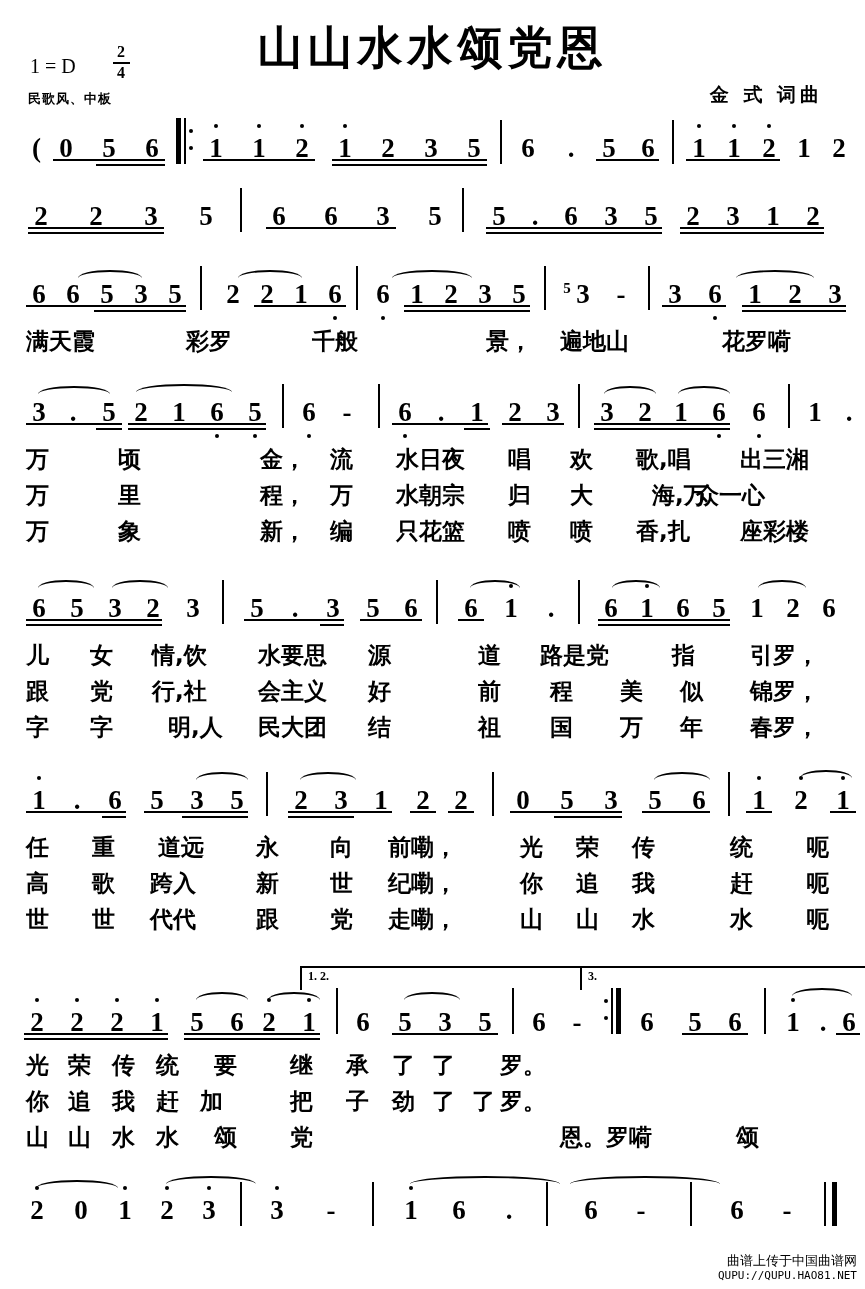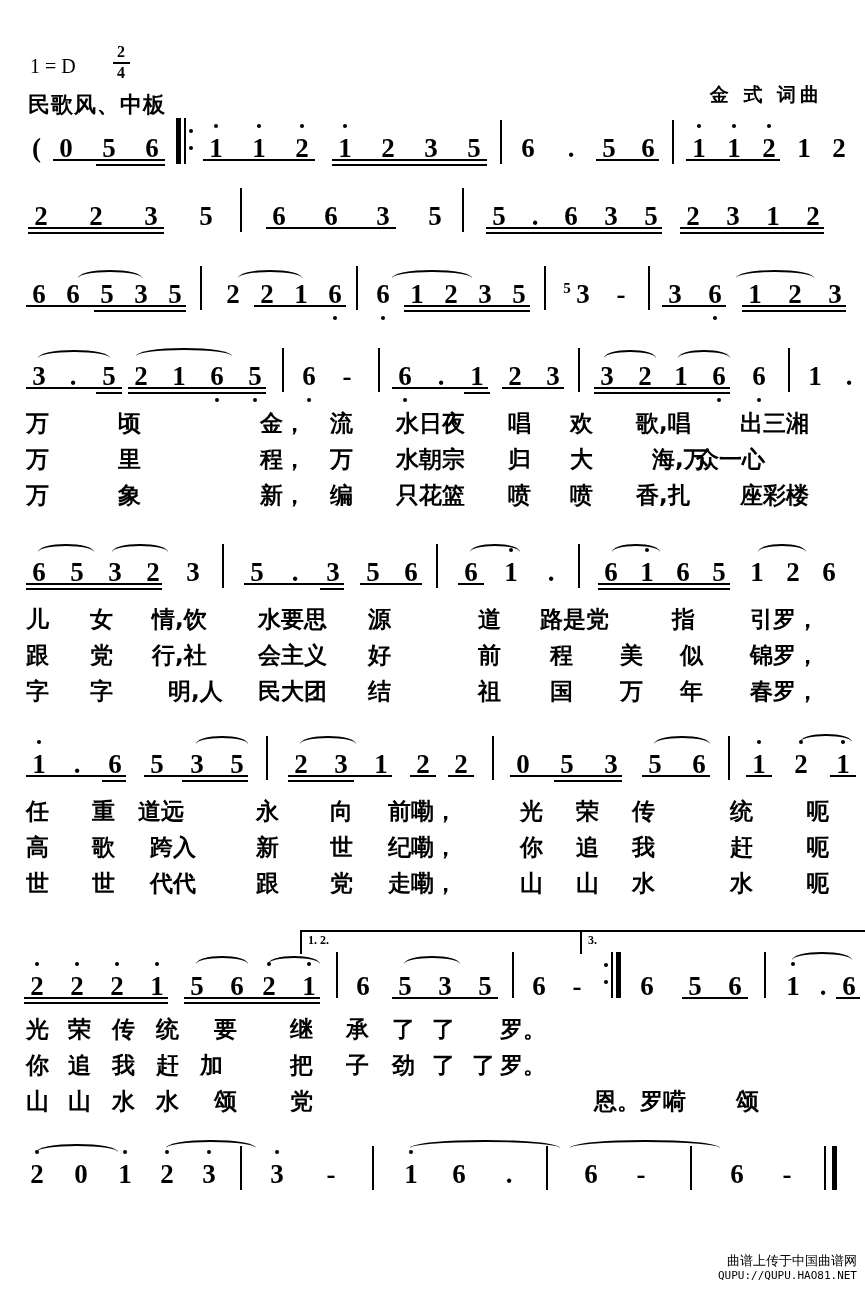--- a/index.html
+++ b/index.html
@@ -12,21 +12,21 @@
   .title{position:absolute;left:0;right:0;top:18px;text-align:center;
          font-family:"DejaVu Sans","Liberation Sans",sans-serif;
          font-weight:bold;font-size:45px;letter-spacing:5px;}
   .keysig{position:absolute;left:30px;top:55px;font-size:20px;
           font-family:"Liberation Serif",serif;}
   .meter{position:absolute;left:108px;top:44px;width:26px;text-align:center;
          font-size:16px;font-weight:bold;line-height:1.05;}
   .meter .num{display:block;}
   .meter .bar{display:block;border-top:2px solid #000;width:17px;margin:1px auto;}
   .meter .den{display:block;}
-  .style-note{position:absolute;left:28px;top:90px;font-size:22px;font-weight:bold;
+  .style-note{position:absolute;left:28px;top:90px;font-size:13px;font-weight:bold;
               font-family:"DejaVu Sans","Liberation Sans",sans-serif;letter-spacing:1px;}
   .composer{position:absolute;right:42px;top:82px;font-size:19px;font-weight:bold;
             font-family:"DejaVu Sans","Liberation Sans",sans-serif;letter-spacing:4px;}
 
   
   .staff{position:relative;height:68px;margin:0 0 0 0;}
   .notes{position:absolute;left:0;top:0;height:68px;width:865px;}
 
   
   .n{position:absolute;bottom:18px;font-size:27px;font-weight:bold;
@@ -63,20 +63,21 @@
       font-family:"DejaVu Sans","Liberation Sans",sans-serif;}
 
   .footer{position:absolute;right:8px;bottom:6px;text-align:right;line-height:1.25;}
   .footer .f1{font-size:13px;font-family:"DejaVu Sans","Liberation Sans",sans-serif;}
   .footer .f2{font-size:11px;font-family:"DejaVu Sans Mono","Liberation Mono",monospace;}
 </style>
 </head>
 <body>
 
 <div id="header">
+  <div class="title">山山水水颂党恩</div>
   <div class="keysig">1 = D</div>
   <div class="meter">
     <span class="num">2</span>
     <span class="bar"></span>
     <span class="den">4</span>
   </div>
   <div class="style-note">民歌风、中板</div>
   <div class="composer">金 式 词曲</div>
 </div>
 
@@ -223,20 +224,28 @@
     <span class="slur" style="left:736px;top:12px;width:78px"></span>
     <span class="n" style="left:744px">1</span>
     <span class="n" style="left:784px">2</span>
     <span class="n" style="left:824px">3</span>
     <span class="beam" style="left:742px;top:47px;width:104px"></span>
     <span class="beam" style="left:742px;top:52px;width:104px"></span>
   </div>
 </div>
 
 <div class="lyrics">
+  <div class="lyr-row">
+    <span class="ly" style="left:26px">满天霞</span>
+    <span class="ly" style="left:186px">彩罗</span>
+    <span class="ly" style="left:312px">千般</span>
+    <span class="ly" style="left:486px">景，</span>
+    <span class="ly" style="left:560px">遍地山</span>
+    <span class="ly" style="left:722px">花罗嗬</span>
+  </div>
 </div>
 
 <div class="staff" style="margin-top:14px">
   <div class="notes">
     <span class="slur" style="left:38px;top:10px;width:72px"></span>
     <span class="n" style="left:28px">3</span>
     <span class="gl" style="left:62px;width:22px">.</span>
     <span class="n" style="left:98px">5</span>
     <span class="beam" style="left:26px;top:47px;width:96px"></span>
     <span class="beam" style="left:96px;top:52px;width:26px"></span>
@@ -451,21 +460,21 @@
     <span class="n" style="left:790px">2<span class="dotHi"></span></span>
     <span class="n" style="left:832px">1<span class="dotHi"></span></span>
     <span class="beam" style="left:830px;top:47px;width:26px"></span>
   </div>
 </div>
 
 <div class="lyrics">
   <div class="lyr-row">
     <span class="ly" style="left:26px">任</span>
     <span class="ly" style="left:92px">重</span>
-    <span class="ly" style="left:138px">道远</span>
+    <span class="ly" style="left:158px">道远</span>
     <span class="ly" style="left:256px">永</span>
     <span class="ly" style="left:330px">向</span>
     <span class="ly" style="left:388px">前嘞，</span>
     <span class="ly" style="left:520px">光</span>
     <span class="ly" style="left:576px">荣</span>
     <span class="ly" style="left:632px">传</span>
     <span class="ly" style="left:730px">统</span>
     <span class="ly" style="left:806px">呃</span>
   </div>
   <div class="lyr-row">
@@ -582,21 +591,21 @@
     <span class="ly" style="left:472px">了</span>
     <span class="ly" style="left:500px">罗。</span>
   </div>
   <div class="lyr-row">
     <span class="ly" style="left:26px">山</span>
     <span class="ly" style="left:68px">山</span>
     <span class="ly" style="left:112px">水</span>
     <span class="ly" style="left:156px">水</span>
     <span class="ly" style="left:214px">颂</span>
     <span class="ly" style="left:290px">党</span>
-    <span class="ly" style="left:594px">恩。罗嗬</span>
+    <span class="ly" style="left:560px">恩。罗嗬</span>
     <span class="ly" style="left:736px">颂</span>
   </div>
 </div>
 
 <div class="staff" style="margin-top:16px">
   <div class="notes">
     <span class="slur" style="left:36px;top:6px;width:82px"></span>
     <span class="n" style="left:26px">2<span class="dotHi"></span></span>
     <span class="n" style="left:70px">0</span>
     <span class="n" style="left:114px">1<span class="dotHi"></span></span>

